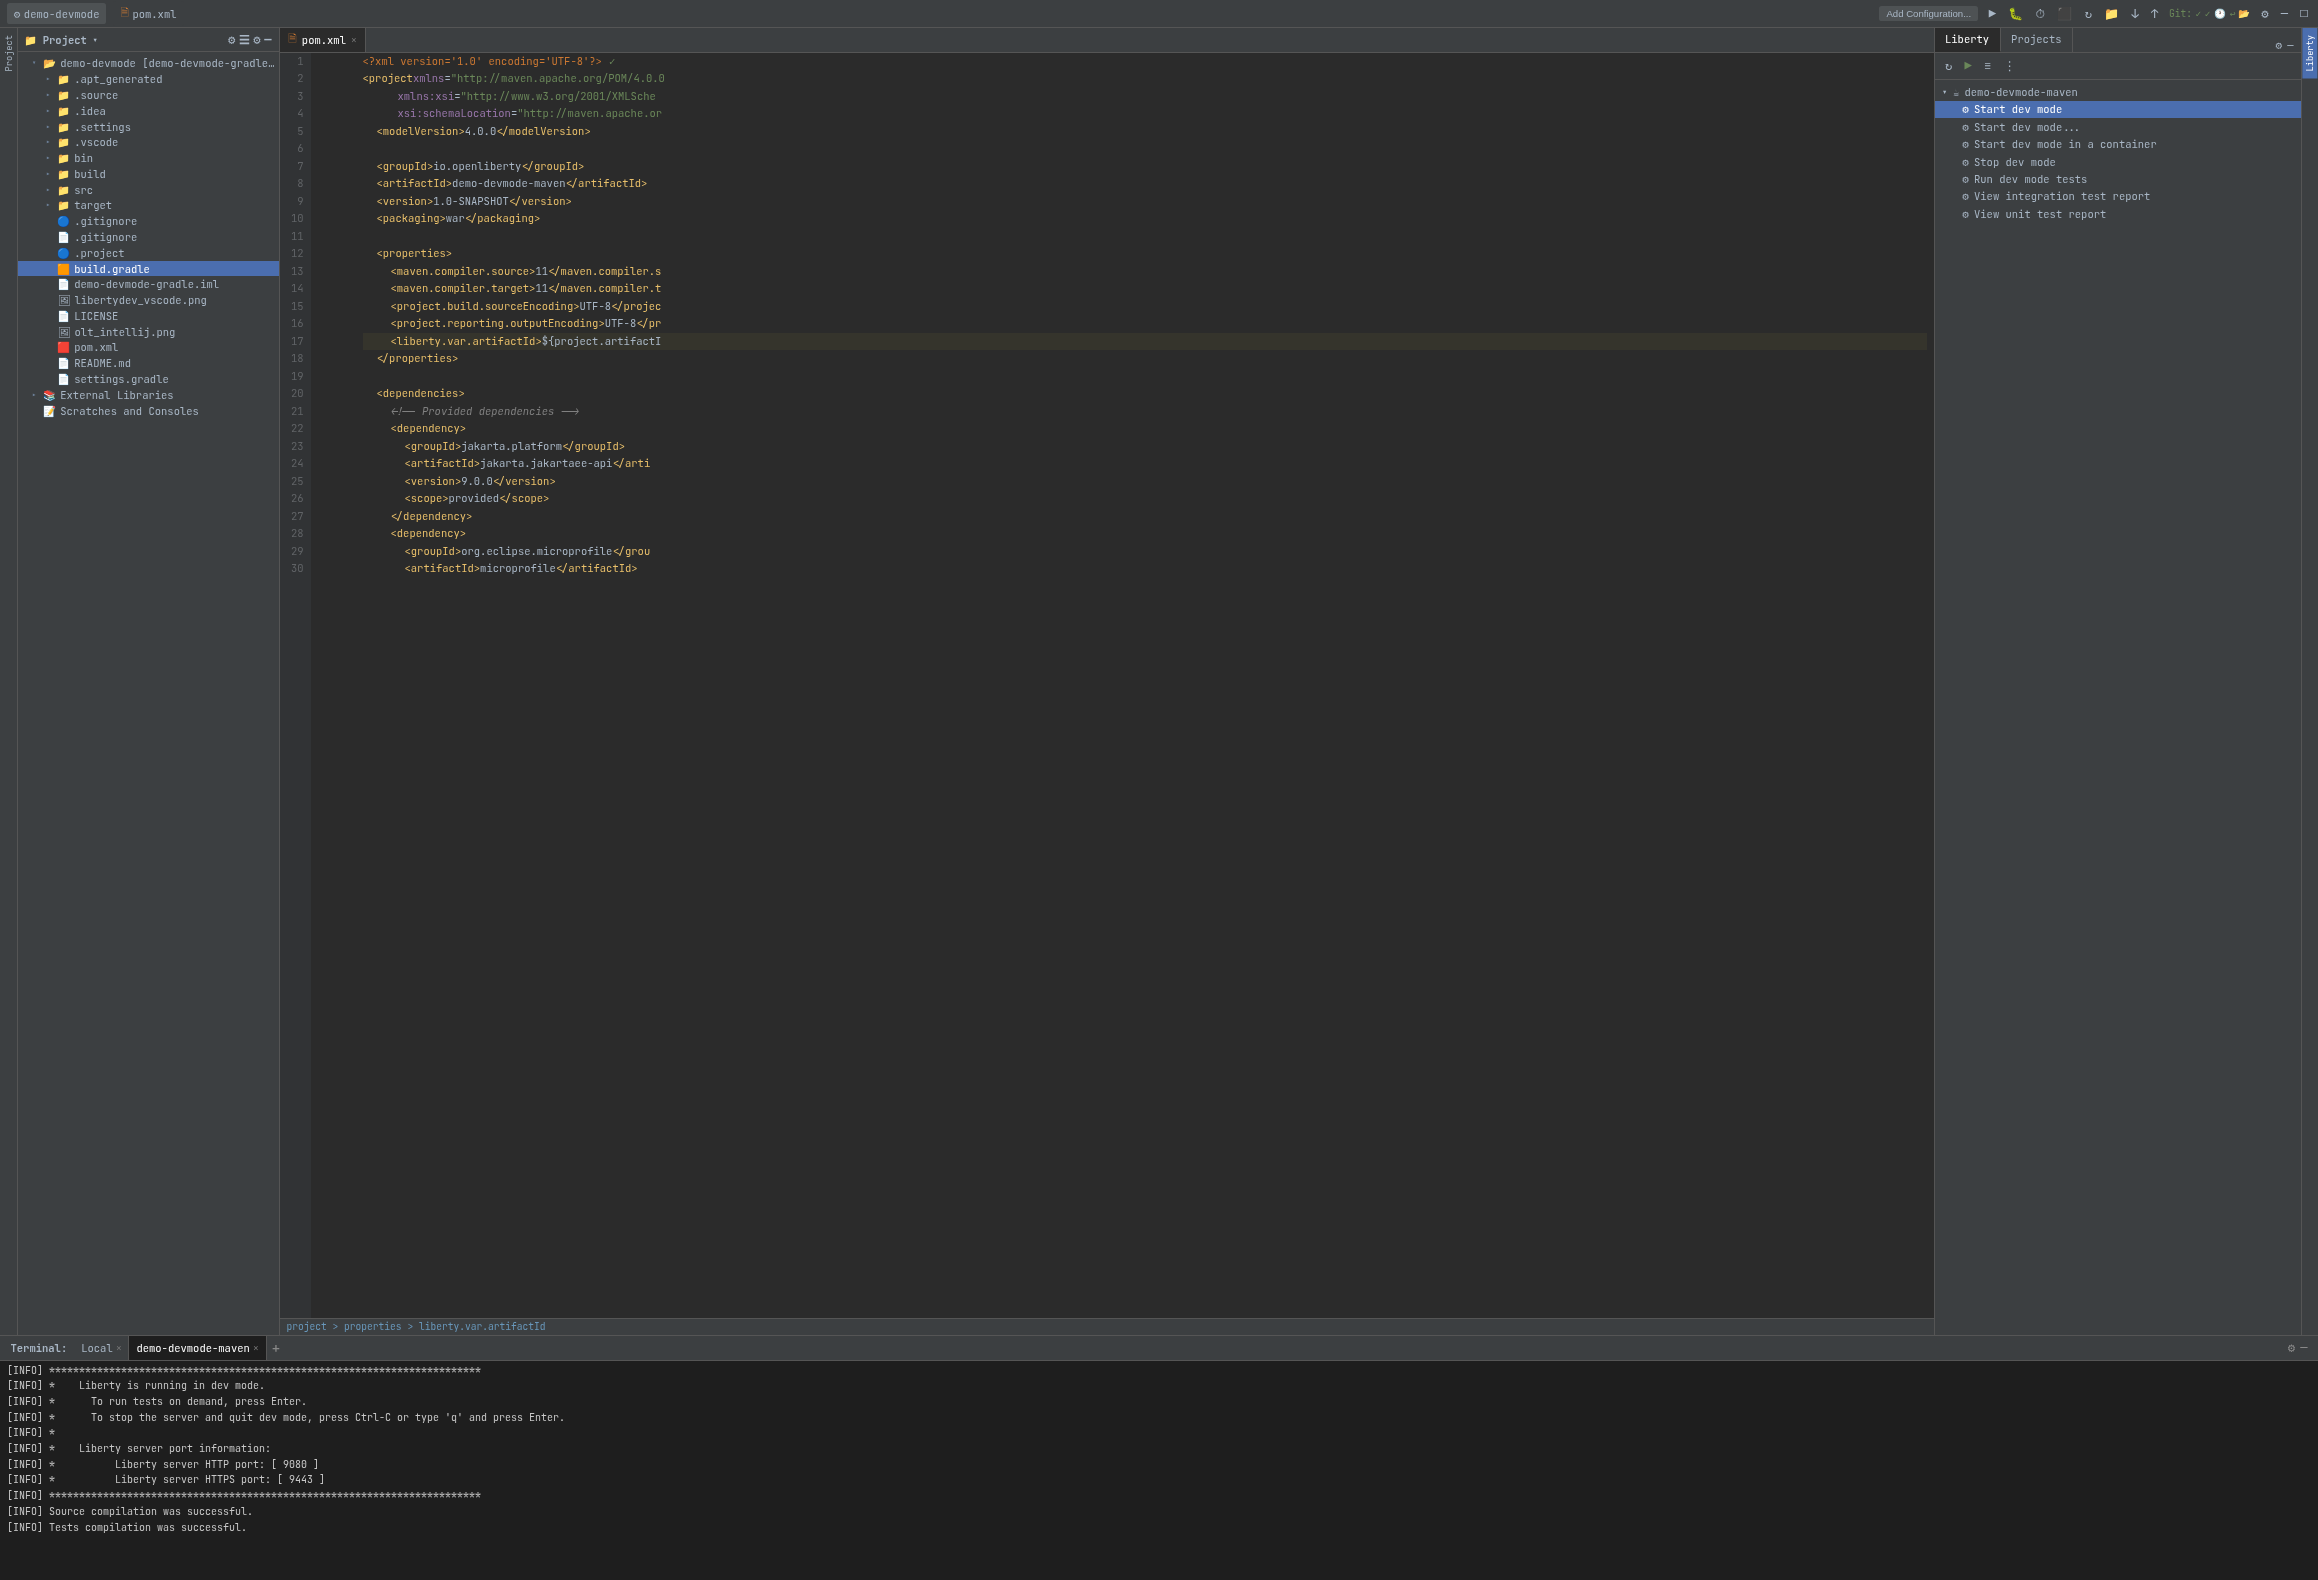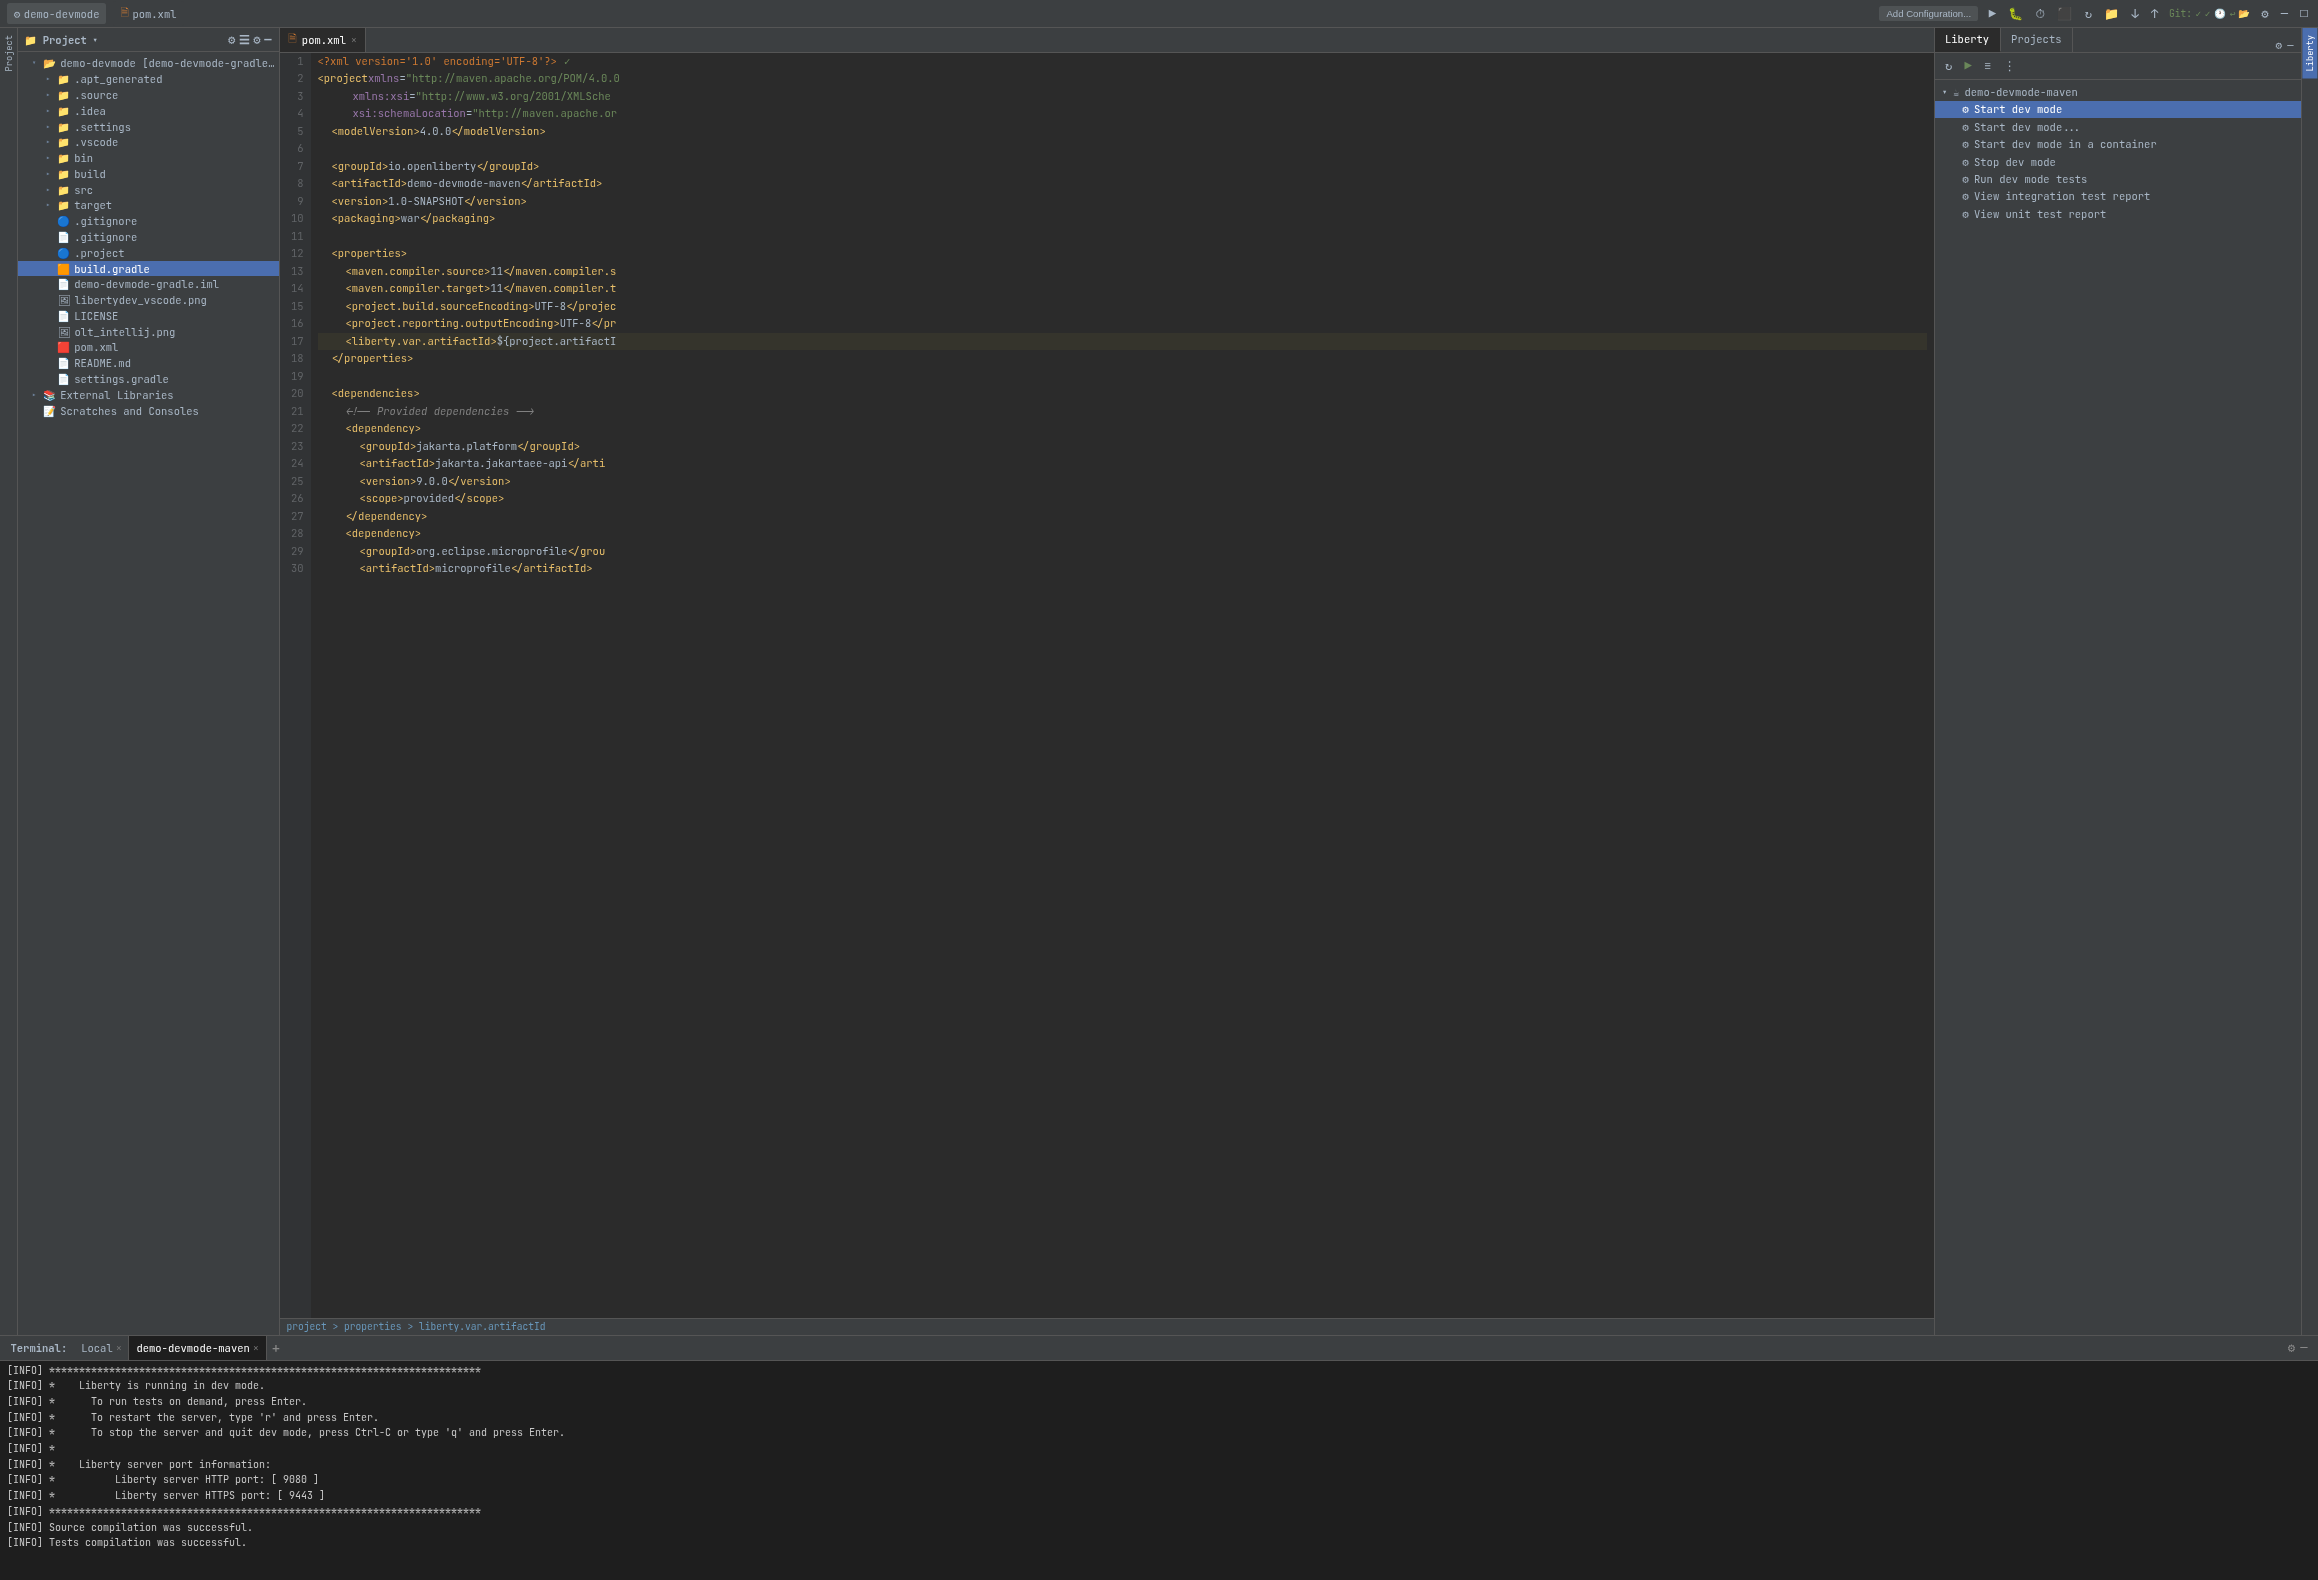--- a/index.html
+++ b/index.html
@@ -152,20 +152,21 @@
       padding: 0 7px;
       overflow: auto;
       font-size: 10.5px;
       line-height: 17.5px;
     }
     .code-line {
       height: 17.5px;
       white-space: nowrap;
       display: flex;
       align-items: center;
+      margin-left: 45px;
     }
     .code-line.highlighted { background: #35342c; }
     
     .xml-tag { color: #e8bf6a; }
     .xml-attr { color: #9876aa; text-align: right; }
     .xml-value { color: #6a8759; }
     .xml-comment { color: #808080; font-style: italic; }
     .xml-text { color: #a9b7c6; }
     .xml-decl { color: #cc7832; }
     .breadcrumb-bar {
@@ -803,21 +804,20 @@
     <div class="terminal-settings">
       <span>⚙</span>
       <span>—</span>
     </div>
   </div>
 
   <div class="terminal-content">
     <div class="terminal-line">[INFO] ************************************************************************</div>
     <div class="terminal-line">[INFO] *    Liberty is running in dev mode.</div>
     <div class="terminal-line">[INFO] *      To run tests on demand, press Enter.</div>
-    <div class="terminal-line">[INFO] *      To restart the server, type 'r' and press Enter.</div>
     <div class="terminal-line">[INFO] *      To stop the server and quit dev mode, press Ctrl-C or type 'q' and press Enter.</div>
     <div class="terminal-line">[INFO] *</div>
     <div class="terminal-line">[INFO] *    Liberty server port information:</div>
     <div class="terminal-line">[INFO] *          Liberty server HTTP port: [ 9080 ]</div>
     <div class="terminal-line">[INFO] *          Liberty server HTTPS port: [ 9443 ]</div>
     <div class="terminal-line">[INFO] ************************************************************************</div>
     <div class="terminal-line">[INFO] Source compilation was successful.</div>
     <div class="terminal-line">[INFO] Tests compilation was successful.</div>
   </div>
 </div>

